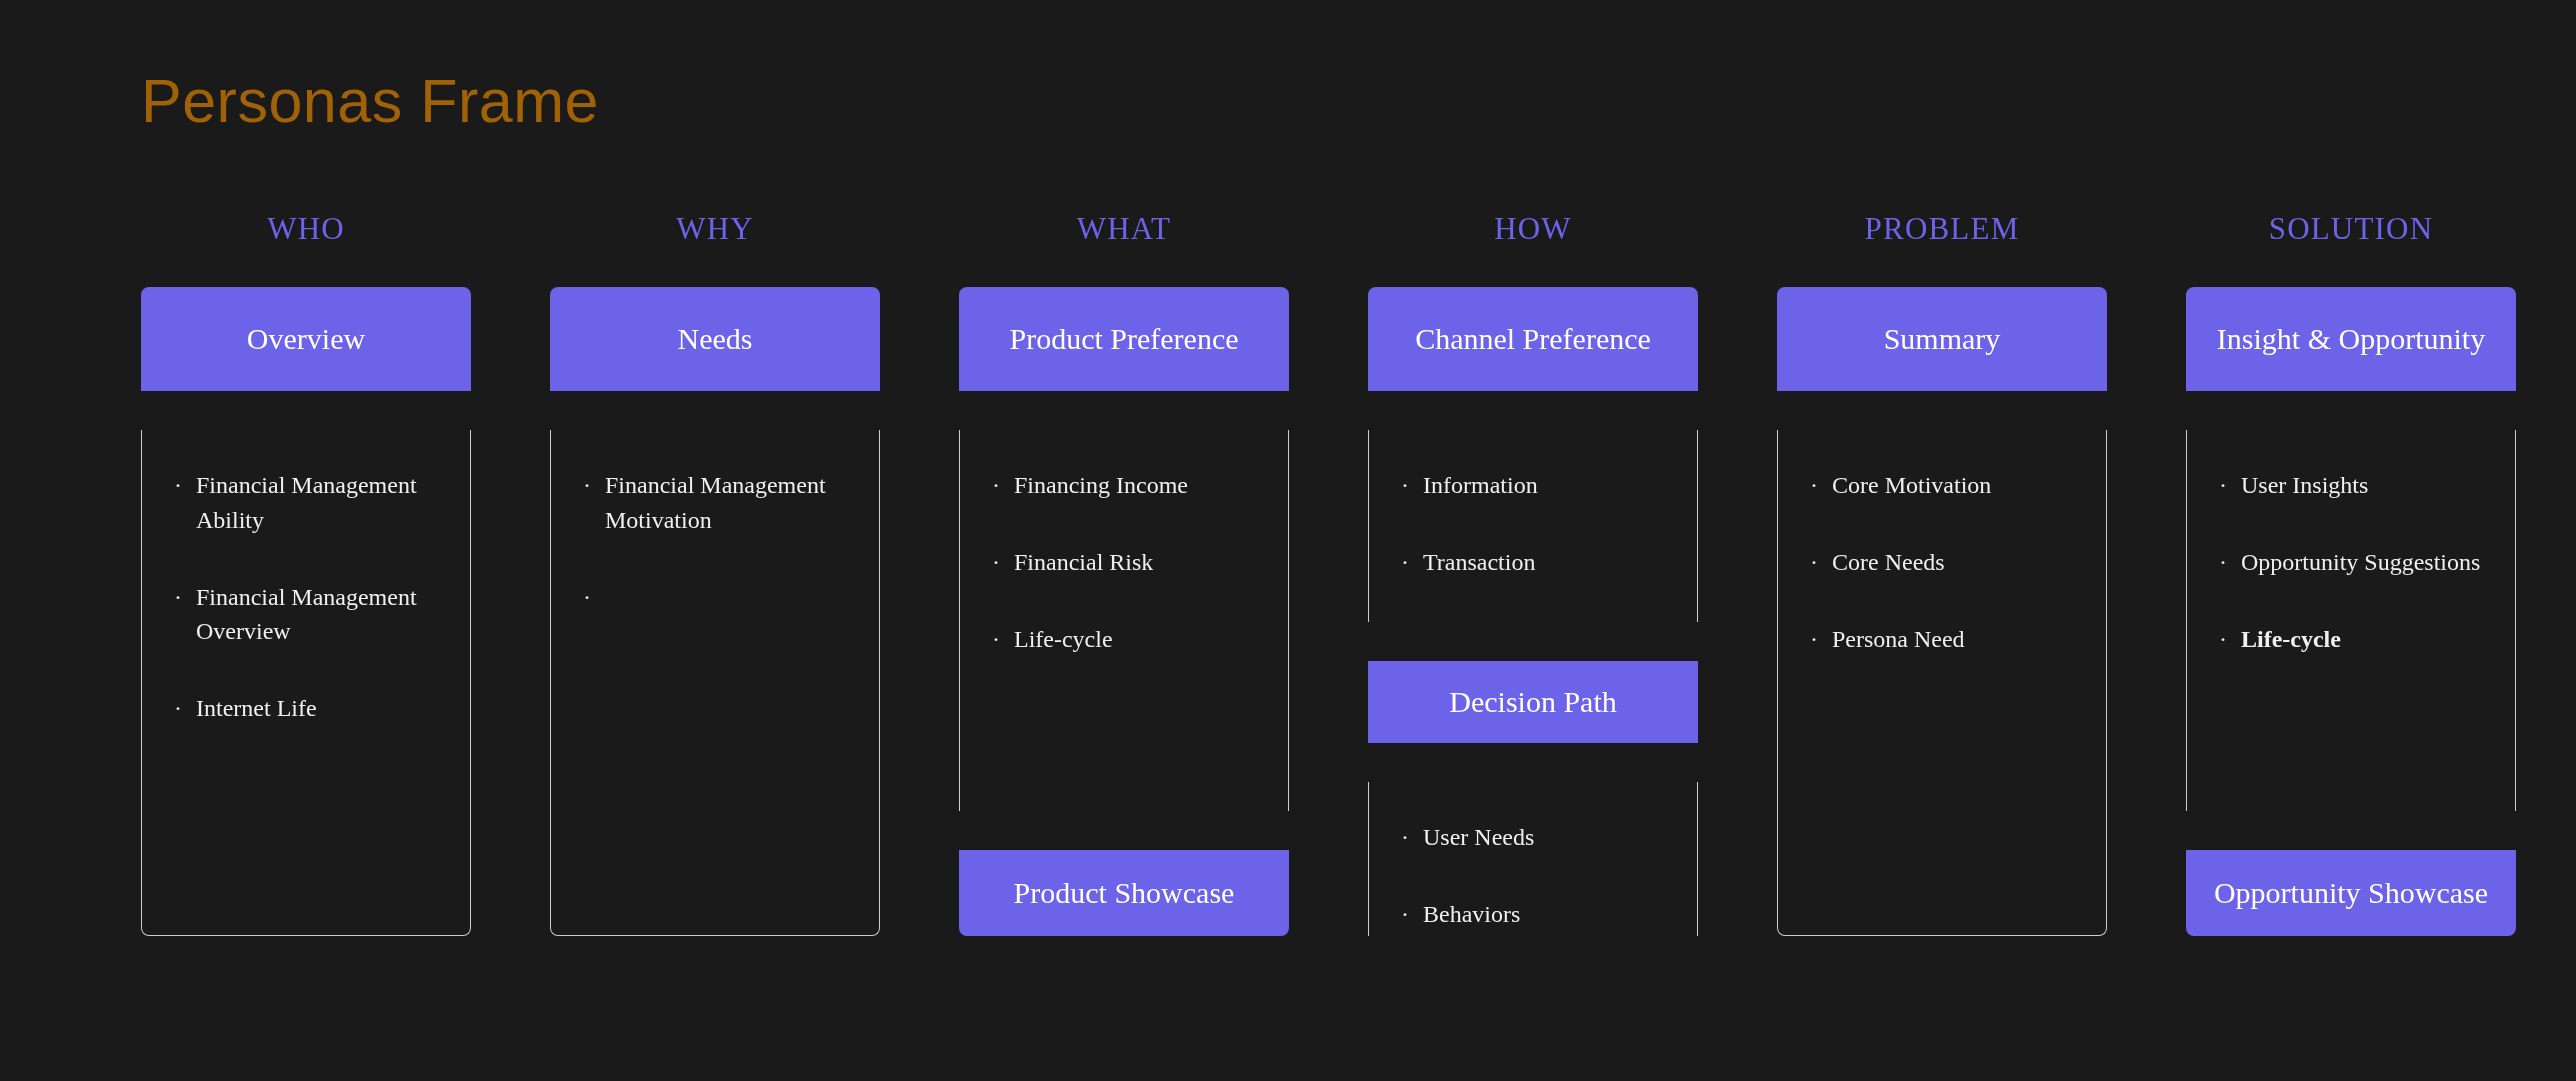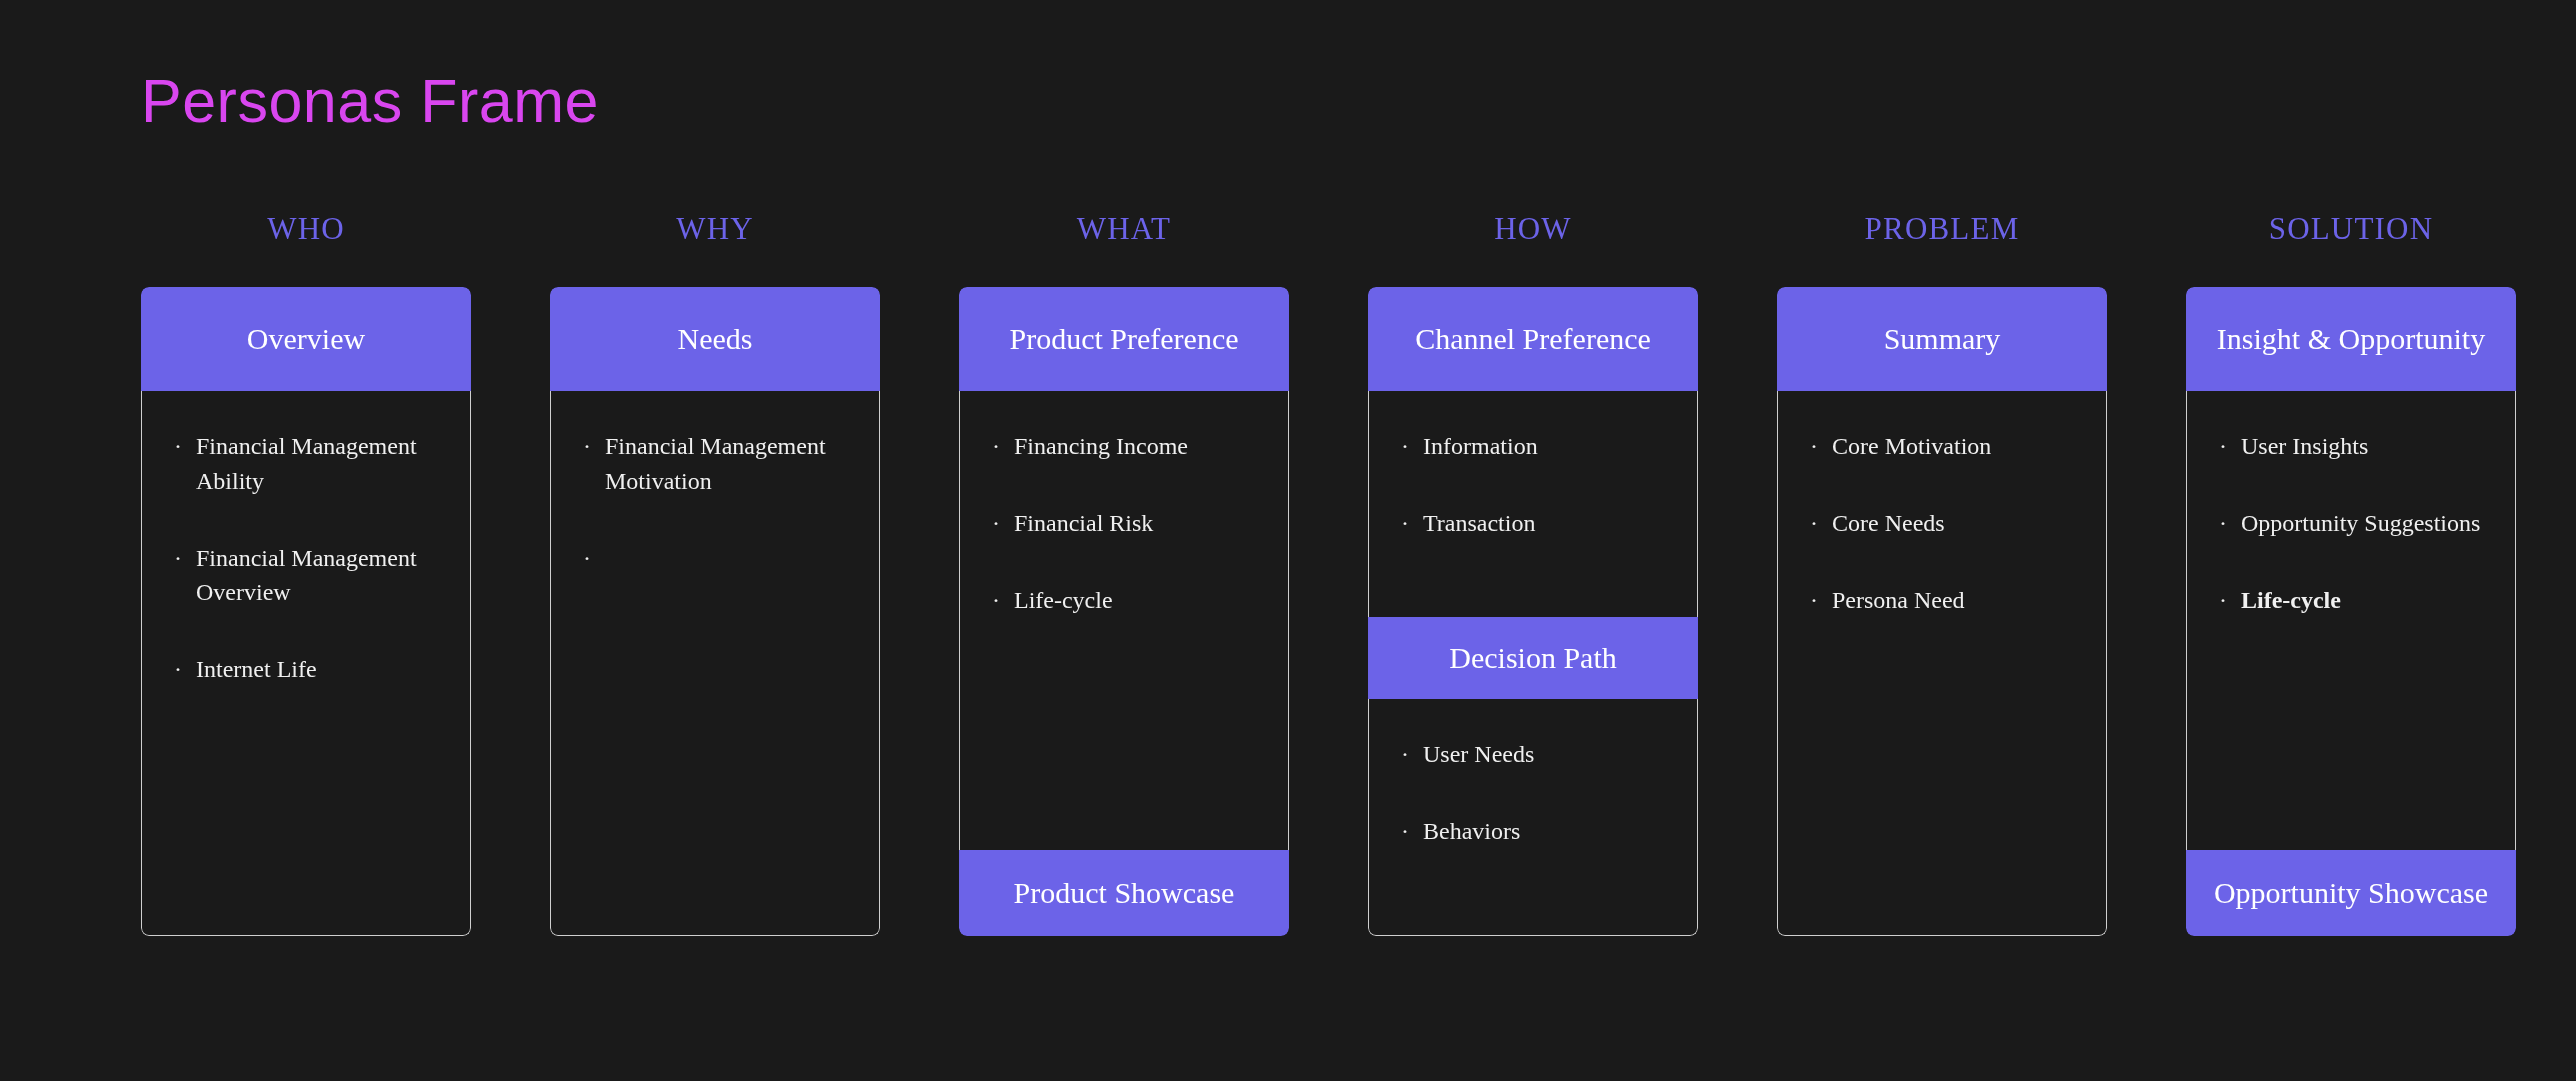--- a/index.html
+++ b/index.html
@@ -8,42 +8,43 @@
     background:#1a1a1a;
     font-family:"Liberation Sans", sans-serif;
     color:#ffffff;
     overflow:hidden;
   }
   .page{position:relative;width:2576px;height:1082px;}
 
   .page-title{
     position:absolute;left:141px;top:71px;
     font-size:61px;font-weight:300;letter-spacing:0.5px;
-    color:#d946ef;line-height:1;
+    color:#a16207;line-height:1;
   }
 
   .columns{
     position:absolute;left:141px;top:213px;
     display:flex;gap:79px;
   }
   .column{width:330px;display:flex;flex-direction:column;align-items:stretch;font-family:Liberation Serif, serif;}
 
   .col-header{
     text-align:center;
     font-size:31px;font-weight:400;letter-spacing:1.2px;
     color:#6c63e8;
     margin-bottom:43px;
     line-height:1;
   }
 
   .card{
     display:flex;flex-direction:column;
-    border-radius:8px;
+    border-radius:0;
     overflow:hidden;
     height:649px;
+    gap:39px;
   }
   .card-title{
     background:#6c63e8;
     color:#ffffff;
     font-size:30px;font-weight:400;
     text-align:center;
     padding:26px 10px;
     line-height:1.28;
     min-height:52px;
     display:flex;align-items:center;justify-content:center;

